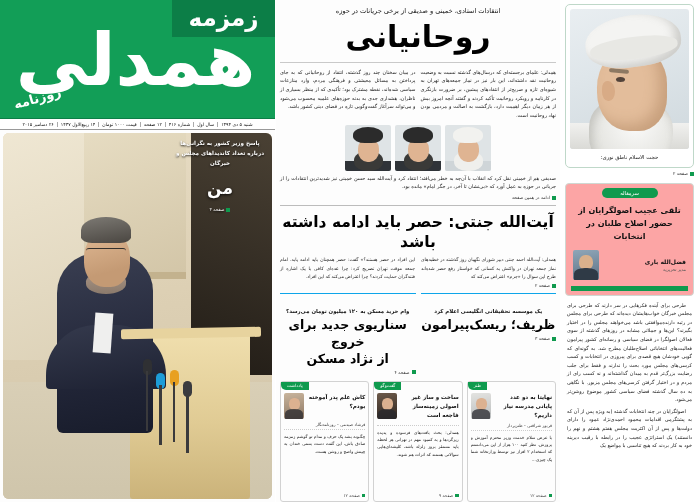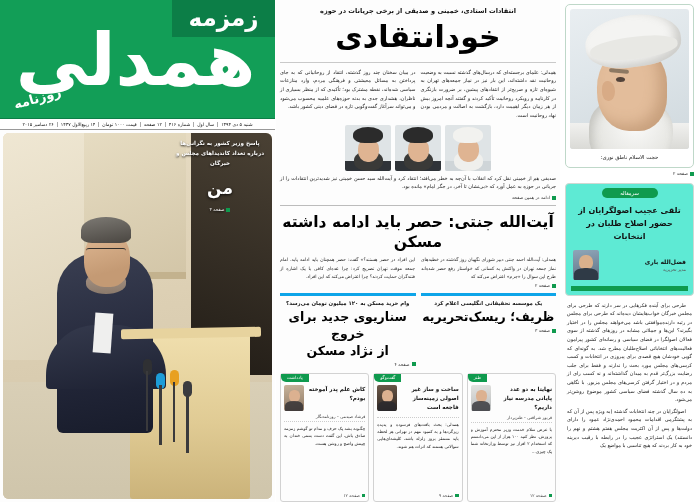--- a/index.html
+++ b/index.html
@@ -131,21 +131,21 @@
     display: inline-block;
   }
 
   
   .editorial {
     margin-top: 7px;
     border: 1px solid #cfd8d2;
     border-radius: 4px;
     padding: 6px 5px 4px 5px;
     position: relative;
-    background: #5eead4;
+    background: #fca5a5;
   }
   .edi-tab {
     background: #0f9a4e;
     color: #fff;
     font-size: 5.2px;
     text-align: center;
     border-radius: 7px;
     padding: 2px 0;
     width: 56px;
     margin: 0 auto;
@@ -213,21 +213,21 @@
     width: 285px;
     height: 502px;
     padding: 4px 4px 0 4px;
     display: flex;
     flex-direction: column;
     border-left: 1px solid #ffffff;
   }
 
   .kicker {
     font-size: 6.6px;
-    font-weight: bold;
+    font-weight: normal;
     text-align: center;
     color: #111;
     padding: 3px 0 4px 0;
   }
   .main-headline {
     font-size: 30px;
     font-weight: bold;
     text-align: center;
     line-height: 1.22;
     color: #000;
@@ -295,22 +295,22 @@
   }
   .sec-lead .c { flex: 1; }
 
   .two-box-row {
     display: flex;
     gap: 5px;
     margin-top: 5px;
   }
   .two-box {
     flex: 1;
-    border-top: 3px solid #0ea5e9;
-    padding-top: 4px;
+    border-top: 1px solid #0ea5e9;
+    padding-top: 14px;
   }
   .box-kicker {
     font-size: 5.4px;
     font-weight: bold;
     text-align: center;
     color: #111;
     padding-bottom: 3px;
   }
   .box-title {
     font-size: 12.5px;
@@ -650,21 +650,21 @@
       <p>طرحی برای آینده فکرهایی در سر دارند که طرحی برای مجلس خبرگان خواب‌هایشان دیده‌اند که طرحی برای مجلس در رتبه دارنده‌موافقتی باشد می‌خواهند مجلس را در اختیار بگیرند؟ این‌ها و جملاتی مشابه در روزهای گذشته از سوی فعالان اصولگرا در فضای سیاسی و رسانه‌ای کشور پیرامون فعالیت‌های انتخاباتی اصلاح‌طلبان مطرح شد. به گونه‌ای که گویی خودشان هیچ قصدی برای پیروزی در انتخابات و کسب کرسی‌های مجلس مورد بحث را ندارند و فقط برای جلب رضایت بزرگ‌تر قدم به میدان گذاشته‌اند و نه کسب رای از مردم و در اختیار گرفتن کرسی‌های مجلس مزبور. با نگاهی به ده سال گذشته فضای سیاسی کشور موضوع روشن‌تر می‌شود.</p>
       <p>اصولگرایان در چند انتخابات گذشته (به ویژه پس از آن که به پشتگرمی اقدامات محمود احمدی‌نژاد عمود را دارای دولت‌ها و پس از آن اکثریت مجلس هفتم هشتم و نهم را دانستند) یک استراتژی عجیب را در رابطه با رقیب دیرینه خود به کار بردند که هیچ تناسبی با مواضع یک</p>
     </div>
   </aside>
 
   <main class="center">
 
     <div class="kicker">انتقادات استادی، خمینی و صدیقی از برخی جریانات در حوزه</div>
 
     <h1 class="main-headline">
-      <span>خودانتقادی</span>
+      <span>روحانیانی</span>
     </h1>
 
     <div class="hr-thin"></div>
 
     <div class="lead-block">
       <div class="lead-col">
         <p>همدلی: علمای برجسته‌ای که درسال‌های گذشته نسبت به وضعیت روحانیت نقد داشته‌اند، این بار نیز در نماز جمعه‌های تهران به شیوه‌ای تازه و صریح‌تر از انتقادهای پیشین، بر ضرورت بازنگری در کارنامه و رویکرد روحانیت تأکید کردند و گفتند آنچه امروز بیش از هر زمان دیگر اهمیت دارد، بازگشت به اصالت و مردمی بودن نهاد روحانیت است.</p>
       </div>
       <div class="lead-col">
         <p>در میان سخنان چند روز گذشته، انتقاد از روحانیانی که به جای پرداختن به مسائل معیشتی و فرهنگی مردم، وارد منازعات سیاسی شده‌اند، نقطه مشترک بود؛ تأکیدی که از منظر بسیاری از ناظران، هشداری جدی به بدنه حوزه‌های علمیه محسوب می‌شود و می‌تواند سرآغاز گفت‌وگویی تازه در فضای دینی کشور باشد.</p>
@@ -698,37 +698,37 @@
       </div>
     </div>
 
     <div class="continue-ref">
       <span class="sq"></span>
       <span>ادامه در همین صفحه</span>
     </div>
 
     <div class="divider-bar"></div>
 
-    <h2 class="sec-headline">آیت‌الله جنتی: حصر باید ادامه داشته مسکن</h2>
+    <h2 class="sec-headline">آیت‌الله جنتی: حصر باید ادامه داشته باشد</h2>
 
     <div class="sec-lead">
       <div class="c">همدلی: آیت‌الله احمد جنتی دبیر شورای نگهبان روز گذشته در خطبه‌های نماز جمعه تهران در واکنش به کسانی که خواستار رفع حصر شده‌اند طرح این سوال را «جرم» اعتراض می‌کند که</div>
       <div class="c">این افراد در حصر هستند؟» گفت: حصر همچنان باید ادامه یابد. امام جمعه موقت تهران تصریح کرد: چرا عده‌ای کافی با یک اشاره از فتنه‌گران حمایت کردند؟ چرا اعتراض می‌کند که این افراد.</div>
     </div>
 
     <div class="continue-ref">
       <span class="sq"></span>
       <span>صفحه ۲</span>
     </div>
 
     <div class="two-box-row">
       <div class="two-box">
         <div class="box-kicker">یک موسسه تحقیقاتی انگلیسی اعلام کرد</div>
         <div class="box-title">
-          <span>ظریف؛ ریسک‌تحریریه</span><br>
+          <span>ظریف؛ ریسک‌پیرامون</span><br>
         </div>
         <div class="continue-ref">
           <span class="sq"></span>
           <span>صفحه ۳</span>
         </div>
       </div>
       <div class="two-box">
         <div class="box-kicker">وام خرید مسکن به ۱۲۰ میلیون تومان می‌رسد؟</div>
         <div class="box-title">
           <span>سناریوی جدید برای خروج</span><br>

